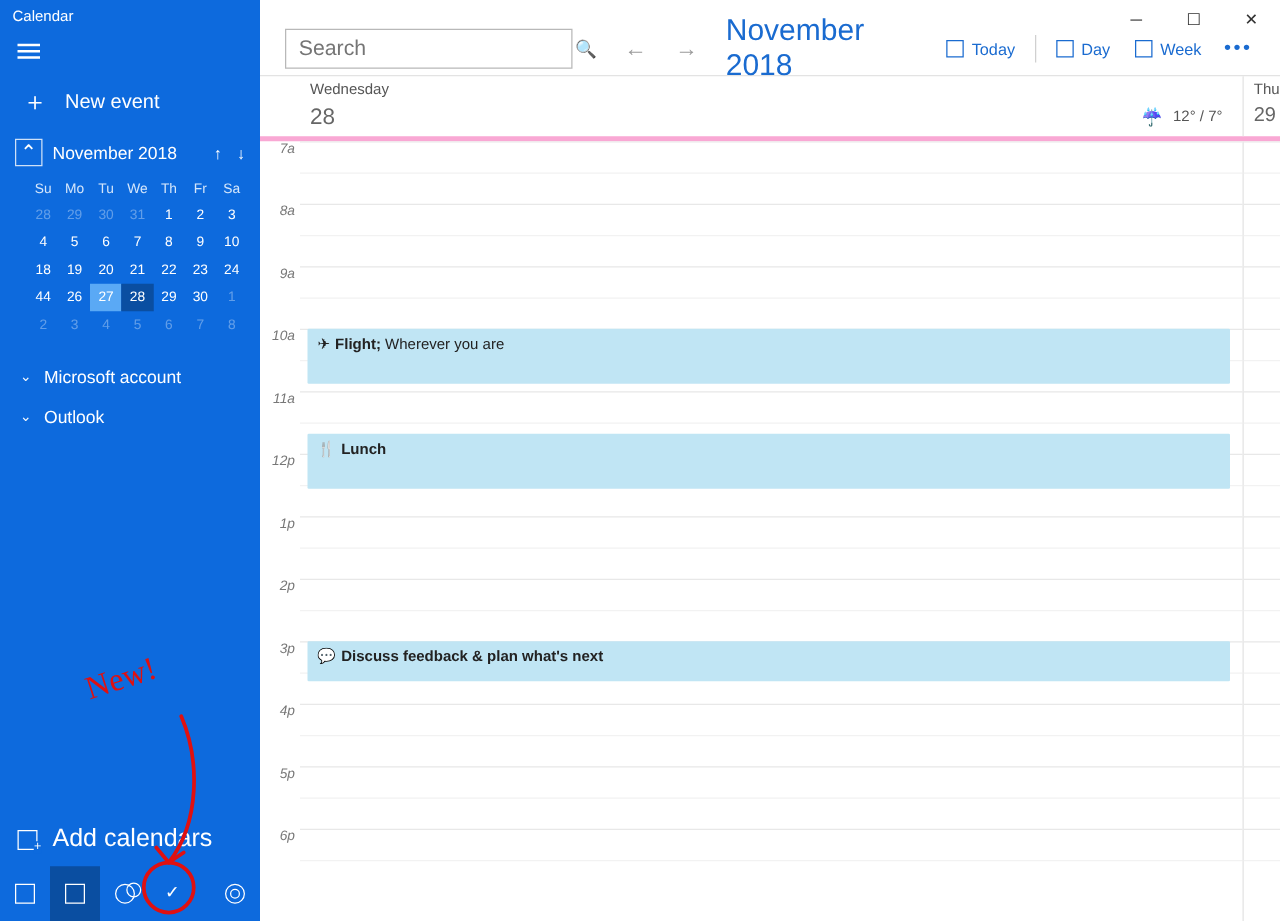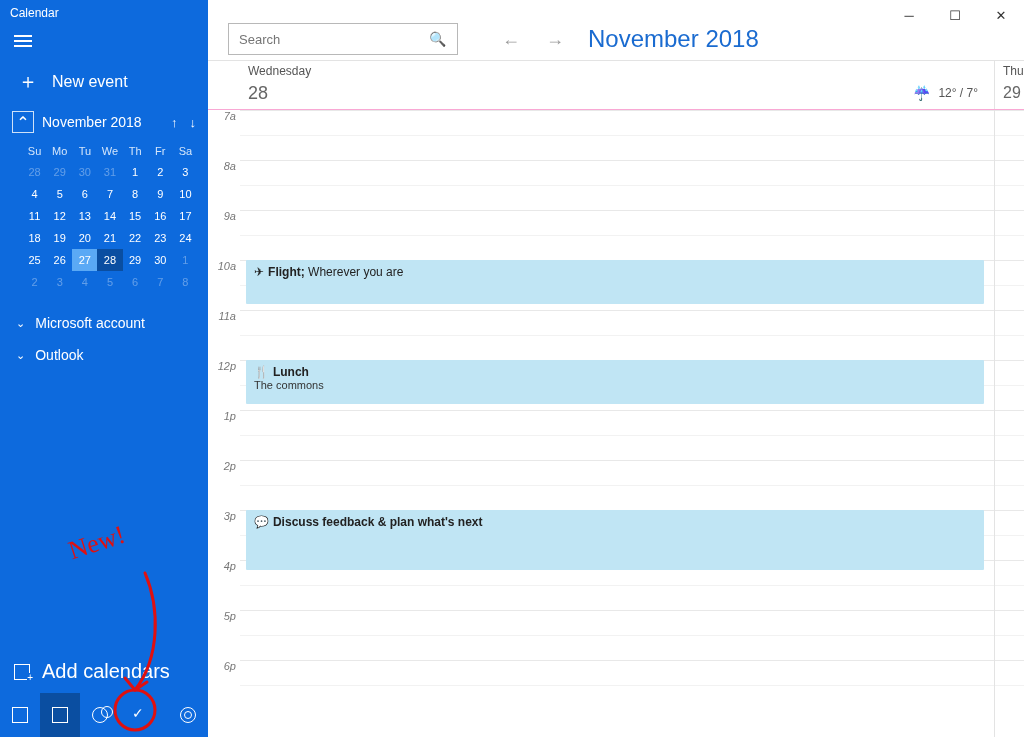--- a/index.html
+++ b/index.html
@@ -50,31 +50,31 @@
   .ico-gear { width:14px; height:14px; border:1.5px solid #fff; border-radius:50%; position:relative; }
   .ico-gear::after { content:""; position:absolute; inset:3px; border:1.5px solid #fff; border-radius:50%; }
 
   
   .main { flex: 1; display: flex; flex-direction: column; position: relative; }
   .win-controls { position: absolute; right: 0; top: 0; display: flex; }
   .win-controls .wc { width: 46px; height: 30px; display: flex; align-items: center; justify-content: center; font-size: 13px; color: #333; cursor: pointer; }
 
   .toolbar { display: flex; align-items: center; height: 60px; padding: 18px 14px 0 20px; gap: 14px; position: relative; }
   .search { width: 230px; height: 32px; border: 1px solid #b8b8b8; display: flex; align-items: center; padding: 0 10px; font-size: 13px; color: #666; }
-  .search input { border: none; outline: none; flex: 1; font-size: 13px; background: transparent; }
+  .search input { border: none; outline: none; flex: 1; font-size: 17px; background: transparent; }
   .search .mag { font-size:14px; color:#555; }
   .tb-navbtn { width: 30px; height: 30px; display:flex; align-items:center; justify-content:center; color:#9a9a9a; font-size:18px; cursor: pointer; }
   .tb-title { color: #1a6bd0; font-size: 24px; font-weight: 400; margin-left: 4px; }
   .tb-right { margin-left: auto; display: flex; align-items: center; gap: 0; }
   .tb-btn { display:flex; align-items:center; gap:6px; color:#1a6bd0; font-size:13px; padding:6px 10px; cursor:pointer; }
   .tb-btn .cal-ico { width:14px; height:14px; border:1.5px solid #1a6bd0; position:relative; }
   .tb-sep { width:1px; height:22px; background:#d0d0d0; margin:0 6px; }
   .tb-more { color:#1a6bd0; letter-spacing:2px; padding:4px 8px; cursor:pointer; }
 
-  .day-header { display:flex; border-top:1px solid #e3e3e3; border-bottom:1px solid #f9a8d4; }
+  .day-header { display:flex; border-top:1px solid #e3e3e3; border-bottom:4px solid #f9a8d4; }
   .gutter { width: 32px; flex:none; }
   .day-col { flex:1; position:relative; }
   .day-col.next { width:30px; flex:none; border-left:1px solid #e3e3e3; }
   .day-name { font-size:12px; color:#555; padding:3px 8px 1px 8px; }
   .day-num-row { display:flex; align-items:center; padding:0 8px 2px 8px; height:30px; }
   .day-num { font-size:18px; color:#666; }
   .weather { margin-left:auto; display:flex; align-items:center; gap:8px; font-size:12px; color:#555; padding-right:8px; }
   .weather .rain-ico { color:#1a6bd0; font-size:14px; }
 
   .sched { flex:1; overflow:hidden; position:relative; display:flex; }
@@ -144,39 +144,30 @@
             <tr>
               <td>4</td>
               <td>5</td>
               <td>6</td>
               <td>7</td>
               <td>8</td>
               <td>9</td>
               <td>10</td>
             </tr>
             <tr>
-              <td>11</td>
-              <td>12</td>
-              <td>13</td>
-              <td>14</td>
-              <td>15</td>
-              <td>16</td>
-              <td>17</td>
-            </tr>
-            <tr>
               <td>18</td>
               <td>19</td>
               <td>20</td>
               <td>21</td>
               <td>22</td>
               <td>23</td>
               <td>24</td>
             </tr>
             <tr>
-              <td>25</td>
+              <td>44</td>
               <td>26</td>
               <td class="today">27</td>
               <td class="selected">28</td>
               <td>29</td>
               <td>30</td>
               <td class="dim">1</td>
             </tr>
             <tr>
               <td class="dim">2</td>
               <td class="dim">3</td>
@@ -233,20 +224,36 @@
 
     <div class="toolbar">
       <div class="search">
         <input placeholder="Search" style="">
         <span class="mag">🔍</span>
       </div>
       <div style="width:10px"></div>
       <div class="tb-navbtn">←</div>
       <div class="tb-navbtn">→</div>
       <div class="tb-title">November 2018</div>
+      <div class="tb-right">
+        <div class="tb-btn">
+          <span class="cal-ico"></span>
+          <span>Today</span>
+        </div>
+        <div class="tb-sep"></div>
+        <div class="tb-btn">
+          <span class="cal-ico"></span>
+          <span>Day</span>
+        </div>
+        <div class="tb-btn">
+          <span class="cal-ico"></span>
+          <span>Week</span>
+        </div>
+        <div class="tb-more">•••</div>
+      </div>
     </div>
 
     <div class="day-header">
       <div class="gutter"></div>
       <div class="day-col">
         <div class="day-name">Wednesday</div>
         <div class="day-num-row">
           <span class="day-num">28</span>
           <div class="weather">
             <span class="rain-ico">☔</span>
@@ -296,22 +303,22 @@
           <div class="half-line" style="top: 375px;"></div>
           <div class="hr-line" style="top: 400px;"></div>
           <div class="half-line" style="top: 425px;"></div>
           <div class="hr-line" style="top: 450px;"></div>
           <div class="half-line" style="top: 475px;"></div>
           <div class="hr-line" style="top: 500px;"></div>
           <div class="half-line" style="top: 525px;"></div>
           <div class="hr-line" style="top: 550px;"></div>
           <div class="half-line" style="top: 575px;"></div>
           <div class="event" style="top: 150px; height: 44px;"><span class="ico">✈</span><span class="title">Flight;</span> <span>Wherever you are</span></div>
-          <div class="event" style="top: 250px; height: 44px;"><span class="ico">🍴</span><span class="title">Lunch</span><div class="sub">The commons</div></div>
-          <div class="event" style="top: 400px; height: 60px;"><span class="ico">💬</span><span class="title">Discuss feedback &amp; plan what's next</span></div>
+          <div class="event" style="top: 234px; height: 44px;"><span class="ico">🍴</span><span class="title">Lunch</span></div>
+          <div class="event" style="top: 400px; height: 32px;"><span class="ico">💬</span><span class="title">Discuss feedback &amp; plan what's next</span></div>
         </div>
       <div class="events-col next" id="evcol-next">
           <div class="hr-line" style="top: 0px;"></div>
           <div class="half-line" style="top: 25px;"></div>
           <div class="hr-line" style="top: 50px;"></div>
           <div class="half-line" style="top: 75px;"></div>
           <div class="hr-line" style="top: 100px;"></div>
           <div class="half-line" style="top: 125px;"></div>
           <div class="hr-line" style="top: 150px;"></div>
           <div class="half-line" style="top: 175px;"></div>

